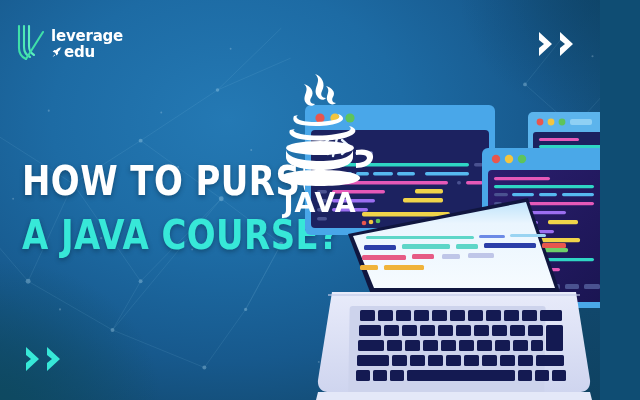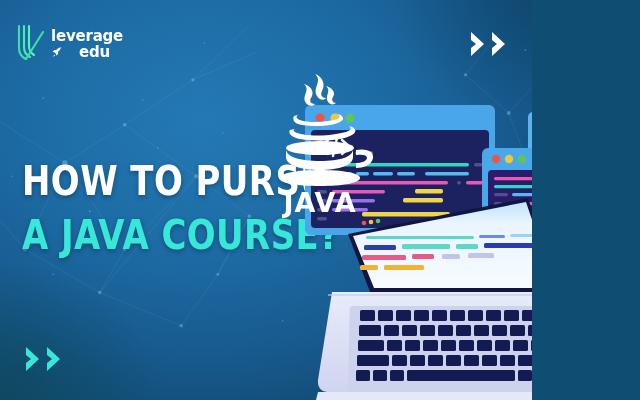--- a/index.html
+++ b/index.html
@@ -5,21 +5,21 @@
   * { margin:0; padding:0; box-sizing:border-box; }
   html,body { width:640px; height:400px; overflow:hidden; }
   body {
     font-family:"Liberation Sans", sans-serif;
     background:#0f4d73;
   }
 
   
   #banner {
     position:relative;
-    width:532px; height:400px;
+    width:600px; height:400px;
     overflow:hidden;
     background:
       radial-gradient(ellipse 420px 320px at 38% 30%, #2479b4 0%, #1d6ba4 42%, #17598d 75%, #12496f 100%),
       linear-gradient(160deg,#1e70ad 0%,#1b6aa4 45%,#134f72 100%);
   }
   
   #banner::before{
     content:"";position:absolute;inset:0;
     background:
       radial-gradient(ellipse 230px 200px at 0% 100%, rgba(13,73,94,.85) 0%, rgba(13,73,94,0) 70%),
@@ -33,21 +33,21 @@
   
   #logo { position:absolute; left:14px; top:22px; display:flex; align-items:center; gap:5px; }
   #logo .mark { width:32px; height:42px; }
   #logo .words { line-height:1.0; padding-top:2px; }
   #logo .lv-top {
     font-size:15px; font-weight:bold; color:#ffffff; letter-spacing:-.2px;
     display:block; font-family:"DejaVu Sans", sans-serif;
   }
   #logo .lv-bot {
     font-size:15px; font-weight:bold; color:#ffffff; letter-spacing:-.2px;
-    display:flex; align-items:center; gap:15px; margin-top:1px;
+    display:flex; align-items:center; gap:0; margin-top:1px;
     font-family:"DejaVu Sans", sans-serif;
   }
 
   
   #headline { position:absolute; left:22px; top:158px; }
   .h-line {
     font-family:"DejaVu Sans Condensed","Liberation Sans Narrow","Liberation Sans", sans-serif;
     font-weight:bold;
     font-size:41px;
     line-height:47px;

